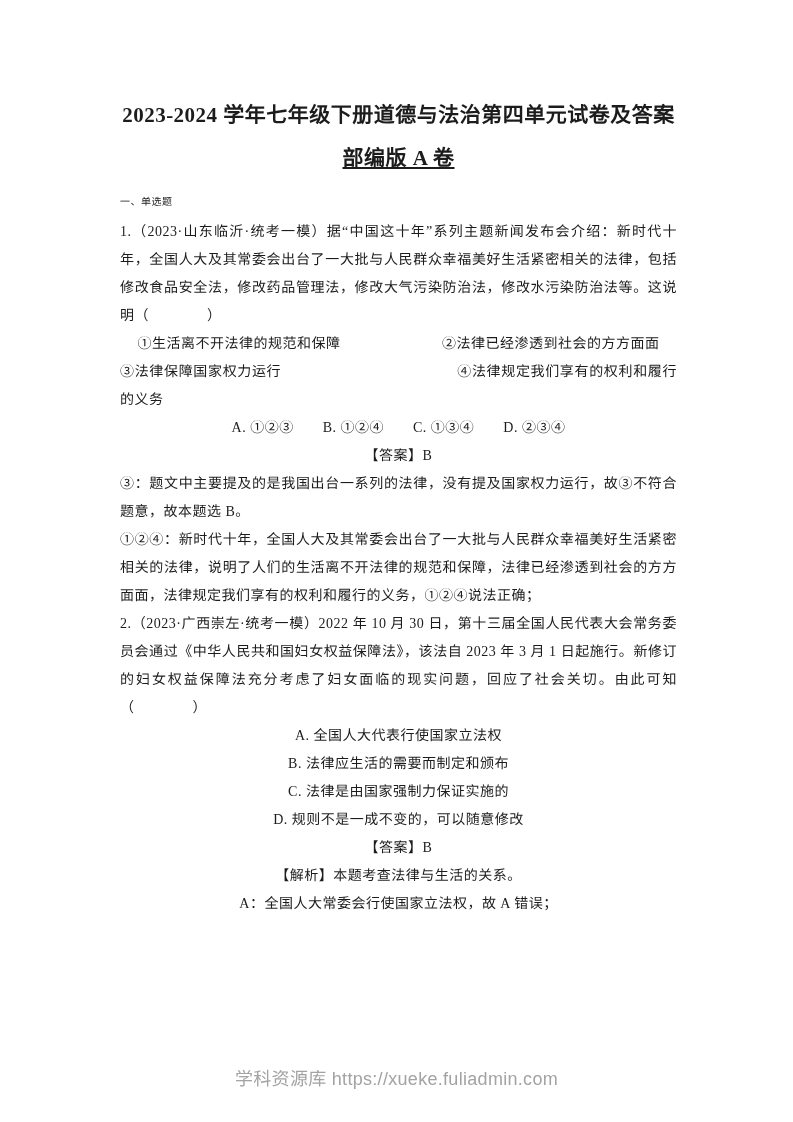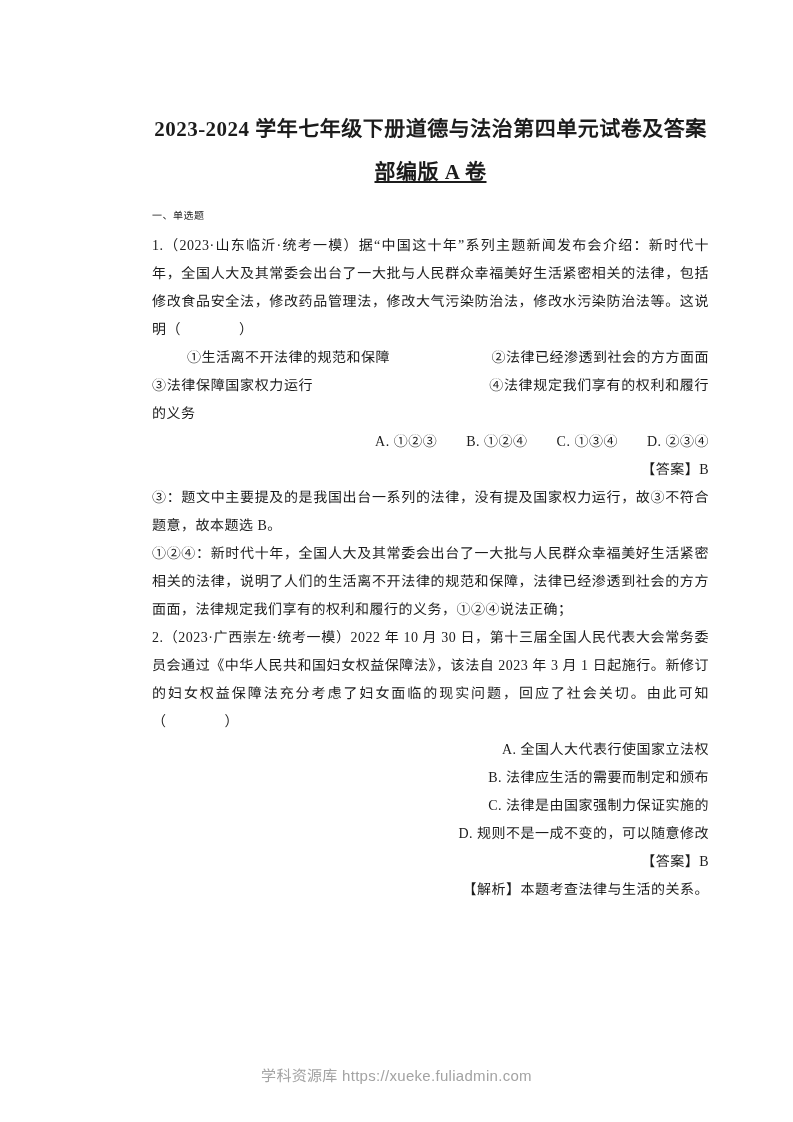--- a/index.html
+++ b/index.html
@@ -11,23 +11,22 @@
     width: 793px;
     height: 1122px;
     position: relative;
     overflow: hidden;
     font-family: "Liberation Serif", "DejaVu Serif", serif;
     color: #1c1c1c;
   }
   .page {
     position: absolute;
     left: 120px;
-    top: 108px;
+    top: 94px;
     width: 557px;
-    margin-left: 32px;
   }
   .doc-title-line1,
   .doc-title-line2 {
     font-size: 21px;
     font-weight: 700;
     text-align: center;
     line-height: 43px;
     letter-spacing: 0.5px;
     white-space: nowrap;
   }
@@ -41,30 +40,30 @@
     letter-spacing: 0.5px;
   }
   .para {
     font-size: 14px;
     line-height: 28px;
     letter-spacing: 0.5px;
     text-align: justify;
     margin: 0;
   }
   .para.nojustify {
-    text-align: right;
+    text-align: center;
   }
   .footer-watermark {
     position: absolute;
     left: 0;
     top: 1064px;
     width: 793px;
     text-align: center;
     font-family: "Liberation Sans", "DejaVu Sans", sans-serif;
-    font-size: 15px;
+    font-size: 18px;
     color: #a3a3a3;
     letter-spacing: 0.3px;
   }
 </style>
 </head>
 <body>
 
 <div class="page">
 
   <div class="doc-title-line1">2023-2024 学年七年级下册道德与法治第四单元试卷及答案</div>
@@ -83,17 +82,18 @@
   </div>
 
   <div>
     <p class="para">2.（2023·广西崇左·统考一模）2022 年 10 月 30 日，第十三届全国人民代表大会常务委员会通过《中华人民共和国妇女权益保障法》，该法自 2023 年 3 月 1 日起施行。新修订的妇女权益保障法充分考虑了妇女面临的现实问题，回应了社会关切。由此可知（　　　　）</p>
     <p class="para nojustify">A. 全国人大代表行使国家立法权</p>
     <p class="para nojustify">B. 法律应生活的需要而制定和颁布</p>
     <p class="para nojustify">C. 法律是由国家强制力保证实施的</p>
     <p class="para nojustify">D. 规则不是一成不变的，可以随意修改</p>
     <p class="para nojustify">【答案】B</p>
     <p class="para nojustify">【解析】本题考查法律与生活的关系。</p>
+    <p class="para nojustify">A：全国人大常委会行使国家立法权，故 A 错误；</p>
   </div>
 
 </div>
 
 <div class="footer-watermark">学科资源库 https://xueke.fuliadmin.com</div>
 
 </body></html>

